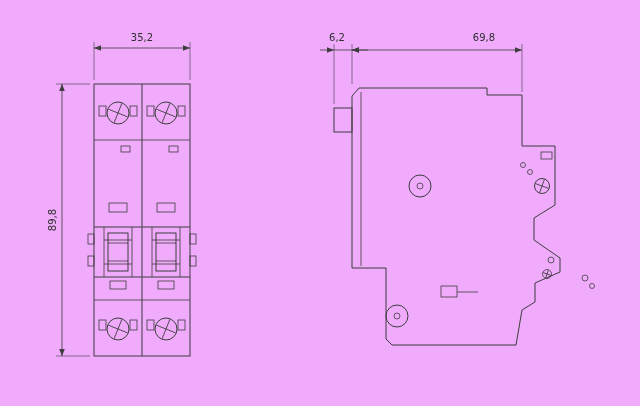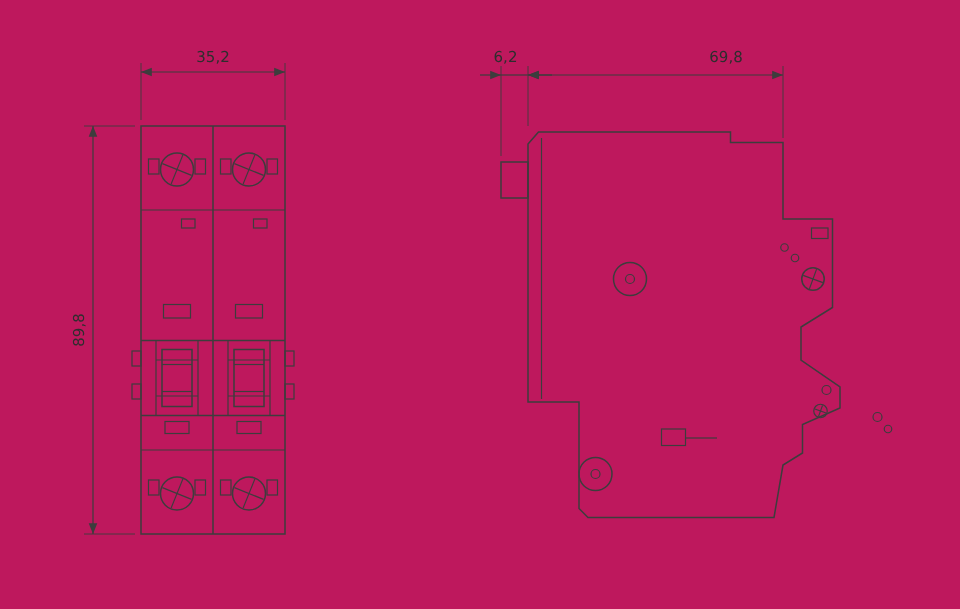--- a/index.html
+++ b/index.html
@@ -1,19 +1,19 @@
 <!DOCTYPE html>
 <html><head>
 <meta charset="utf-8">
 <style>
   html,body{margin:0;padding:0;background:#ffffff;}
   .canvas{
     position:relative;
     width:640px;height:406px;
-    background:#be185d;
+    background:#f0abfc;
     font-family:"DejaVu Sans", sans-serif;
     overflow:hidden;
   }
   svg{display:block;}
   .ln  {stroke:#3d3d3d;stroke-width:1;fill:none;stroke-linejoin:miter;stroke-linecap:butt;}
   .ln2 {stroke:#3d3d3d;stroke-width:0.8;fill:none;}
   .ext {stroke:#3d3d3d;stroke-width:0.6;fill:none;}
   .dim {stroke:#3d3d3d;stroke-width:0.8;fill:none;}
   .dimtxt{font-family:"DejaVu Sans", sans-serif;font-size:10px;fill:#2e2e2e;}
 </style>

